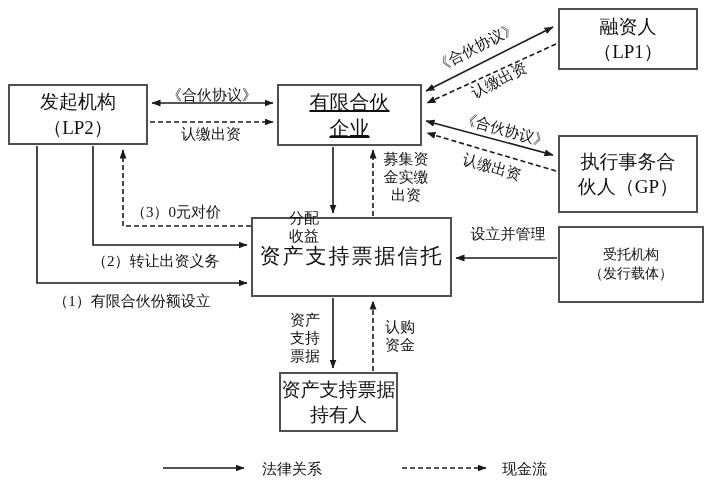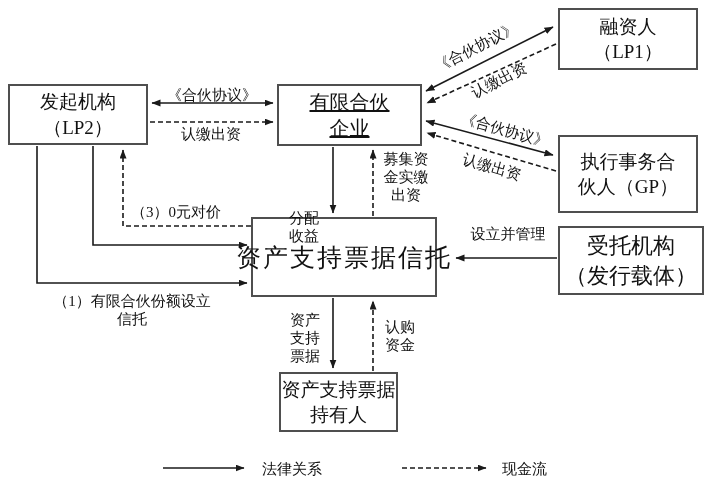--- a/index.html
+++ b/index.html
@@ -11,22 +11,22 @@
   .box{
     position:absolute;box-sizing:border-box;border:2px solid #4f4f4f;background:#ffffff;
     display:flex;flex-direction:column;justify-content:center;align-items:center;
     text-align:center;z-index:2;
   }
   .box .bl{line-height:1.32;white-space:nowrap;}
   .b-lp2{left:8px;top:84px;width:140px;height:61px;font-size:19px;}
   .b-partnership{left:277px;top:84px;width:145px;height:62px;font-size:20px;text-decoration:underline;}
   .b-lp1{left:558px;top:8px;width:140px;height:62px;font-size:19px;}
   .b-gp{left:558px;top:135px;width:140px;height:78px;font-size:19px;}
-  .b-trust{left:251px;top:217px;width:186px;height:80px;font-size:25px;letter-spacing:2px;}
-  .b-trustee{left:558px;top:226px;width:146px;height:69px;font-size:22px;}
+  .b-trust{left:251px;top:217px;width:201px;height:80px;font-size:21px;letter-spacing:2px;}
+  .b-trustee{left:558px;top:226px;width:146px;height:77px;font-size:14px;}
   .b-holder{left:279px;top:372px;width:119px;height:60px;font-size:19px;}
   .lbl{position:absolute;font-size:15px;line-height:20px;text-align:center;white-space:nowrap;z-index:3;}
   .stack .ln{line-height:18px;}
   .rot-lp1{transform:rotate(-27deg);transform-origin:center;}
   .rot-gp{transform:rotate(16deg);transform-origin:center;}
   .l-agree-lp2{left:158px;top:85px;width:108px;}
   .l-sub-lp2{left:165px;top:124px;width:92px;}
   .l-agree-lp1{left:420px;top:37px;width:112px;}
   .l-sub-lp1{left:454px;top:70px;width:90px;}
   .l-agree-gp{left:449px;top:120px;width:112px;}
@@ -124,24 +124,24 @@
     <div class="ln">收益</div>
   </div>
 
   <div class="lbl l-raise stack">
     <div class="ln">募集资</div>
     <div class="ln">金实缴</div>
     <div class="ln">出资</div>
   </div>
 
   <div class="lbl l-step3">（3）0元对价</div>
+  <div class="lbl l-step2">（2）转让出资义务</div>
 
   <div class="lbl l-step1 stack">
     <div class="ln">（1）有限合伙份额设立</div>
-    <div class="ln">信托</div>
   </div>
 
   <div class="lbl l-manage">设立并管理</div>
 
   <div class="lbl l-abn stack">
     <div class="ln">资产</div>
     <div class="ln">支持</div>
     <div class="ln">票据</div>
   </div>
 

